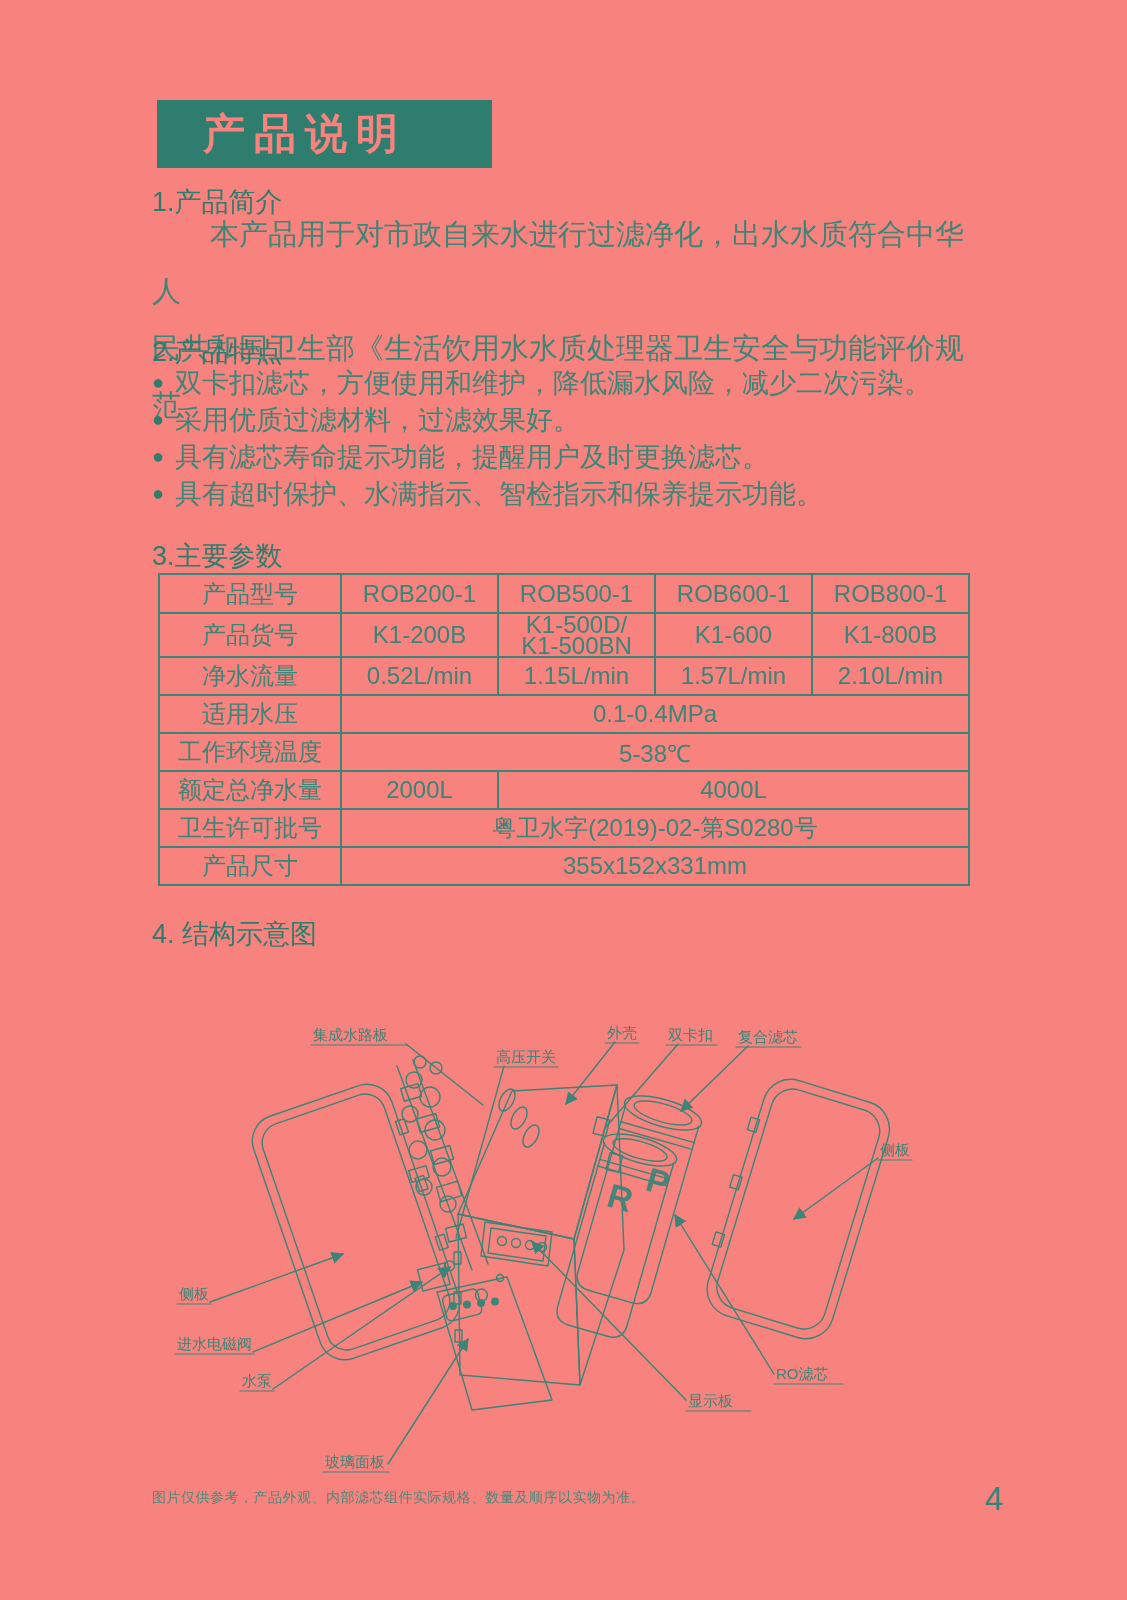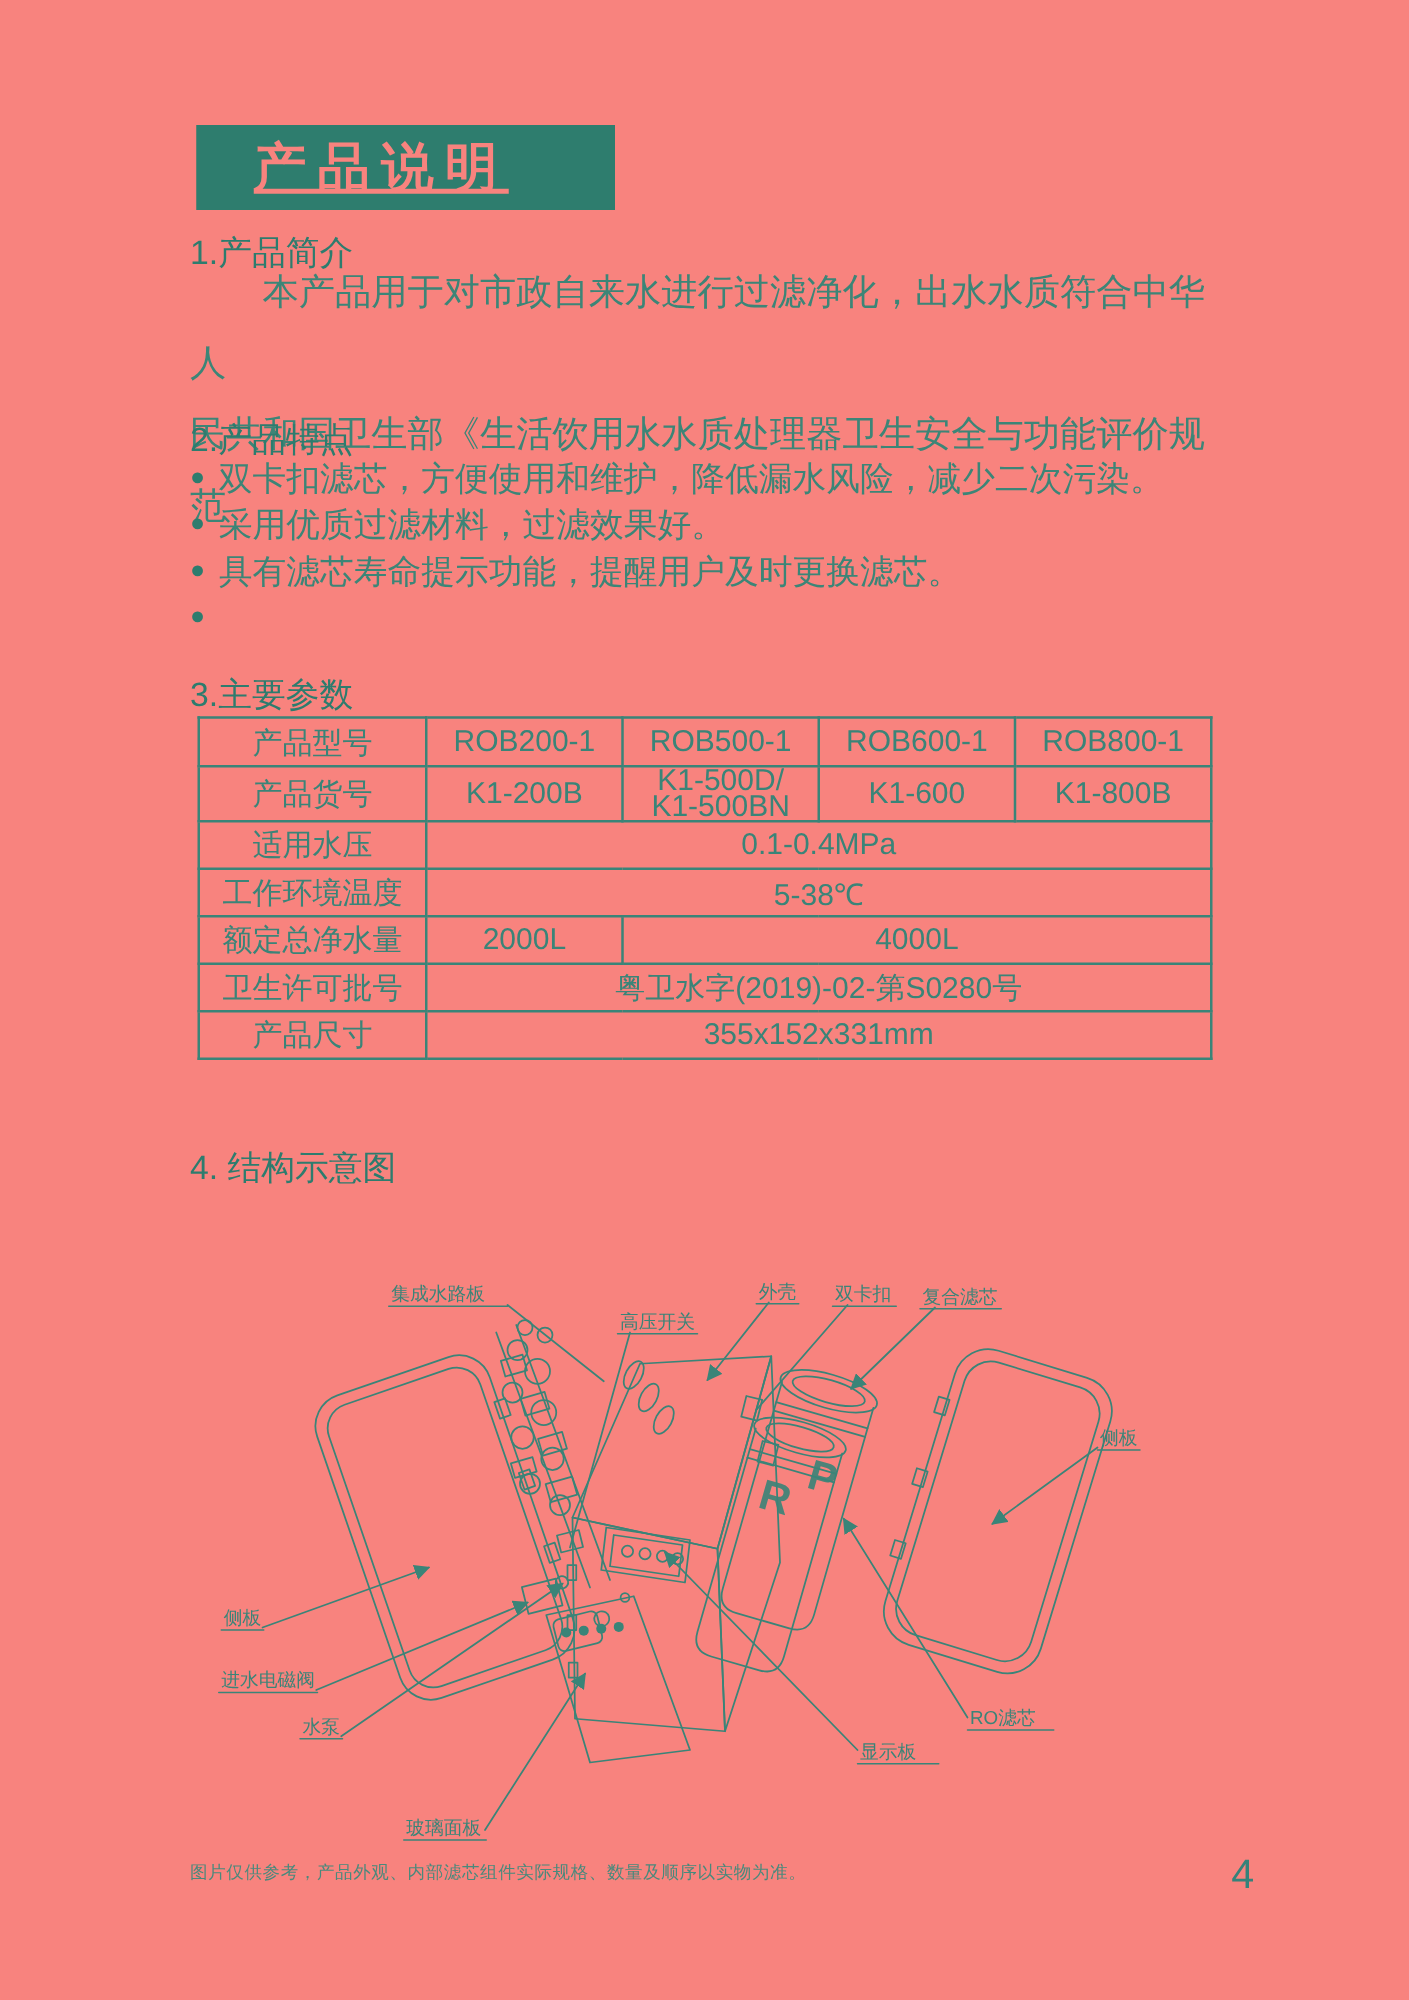--- a/index.html
+++ b/index.html
@@ -8,21 +8,21 @@
     position:relative;
     background:#f8837e;
     font-family:"Liberation Sans", sans-serif;
     overflow:hidden;
     color:#3a8478;
   }
   .title-banner {
     position:absolute; left:157px; top:100px; width:335px; height:68px;
     background:#2e7d6e; color:#f8837e;
     font-size:42px; font-weight:bold; letter-spacing:9px;
-    display:flex; align-items:center; padding-left:46px;text-decoration:underline;
+    display:flex; align-items:center; padding-left:46px;
   }
   .sec-heading {
     position:absolute; left:152px;
     color:#2d7c6e; font-weight:normal; font-size:27px;
   }
   #sec1-heading { top:184px; }
   #sec2-heading { top:334px; }
   #sec3-heading { top:538px; }
   #sec4-heading { top:916px; }
   .para {
@@ -85,20 +85,21 @@
     <div class="bullet-item">
       <span class="dot">●</span>
       <span>采用优质过滤材料，过滤效果好。</span>
     </div>
     <div class="bullet-item">
       <span class="dot">●</span>
       <span>具有滤芯寿命提示功能，提醒用户及时更换滤芯。</span>
     </div>
     <div class="bullet-item">
       <span class="dot">●</span>
+      <span>具有超时保护、水满指示、智检指示和保养提示功能。</span>
     </div>
   </div>
 
   <div class="sec-heading" id="sec3-heading">3.主要参数</div>
 
   <table class="params">
     <colgroup>
       <col style="width:182px">
         <col style="width:157px">
         <col style="width:157px">
@@ -113,20 +114,27 @@
       <td>ROB600-1</td>
       <td>ROB800-1</td>
     </tr>
     <tr class="rh2">
       <td>产品货号</td>
       <td>K1-200B</td>
       <td class="two-line">K1-500D/
 K1-500BN</td>
       <td>K1-600</td>
       <td>K1-800B</td>
+    </tr>
+    <tr class="rh">
+      <td>净水流量</td>
+      <td>0.52L/min</td>
+      <td>1.15L/min</td>
+      <td>1.57L/min</td>
+      <td>2.10L/min</td>
     </tr>
     <tr class="rh">
       <td>适用水压</td>
       <td colspan="4">0.1-0.4MPa</td>
     </tr>
     <tr class="rh">
       <td>工作环境温度</td>
       <td colspan="4">5-38℃</td>
     </tr>
     <tr class="rh">

